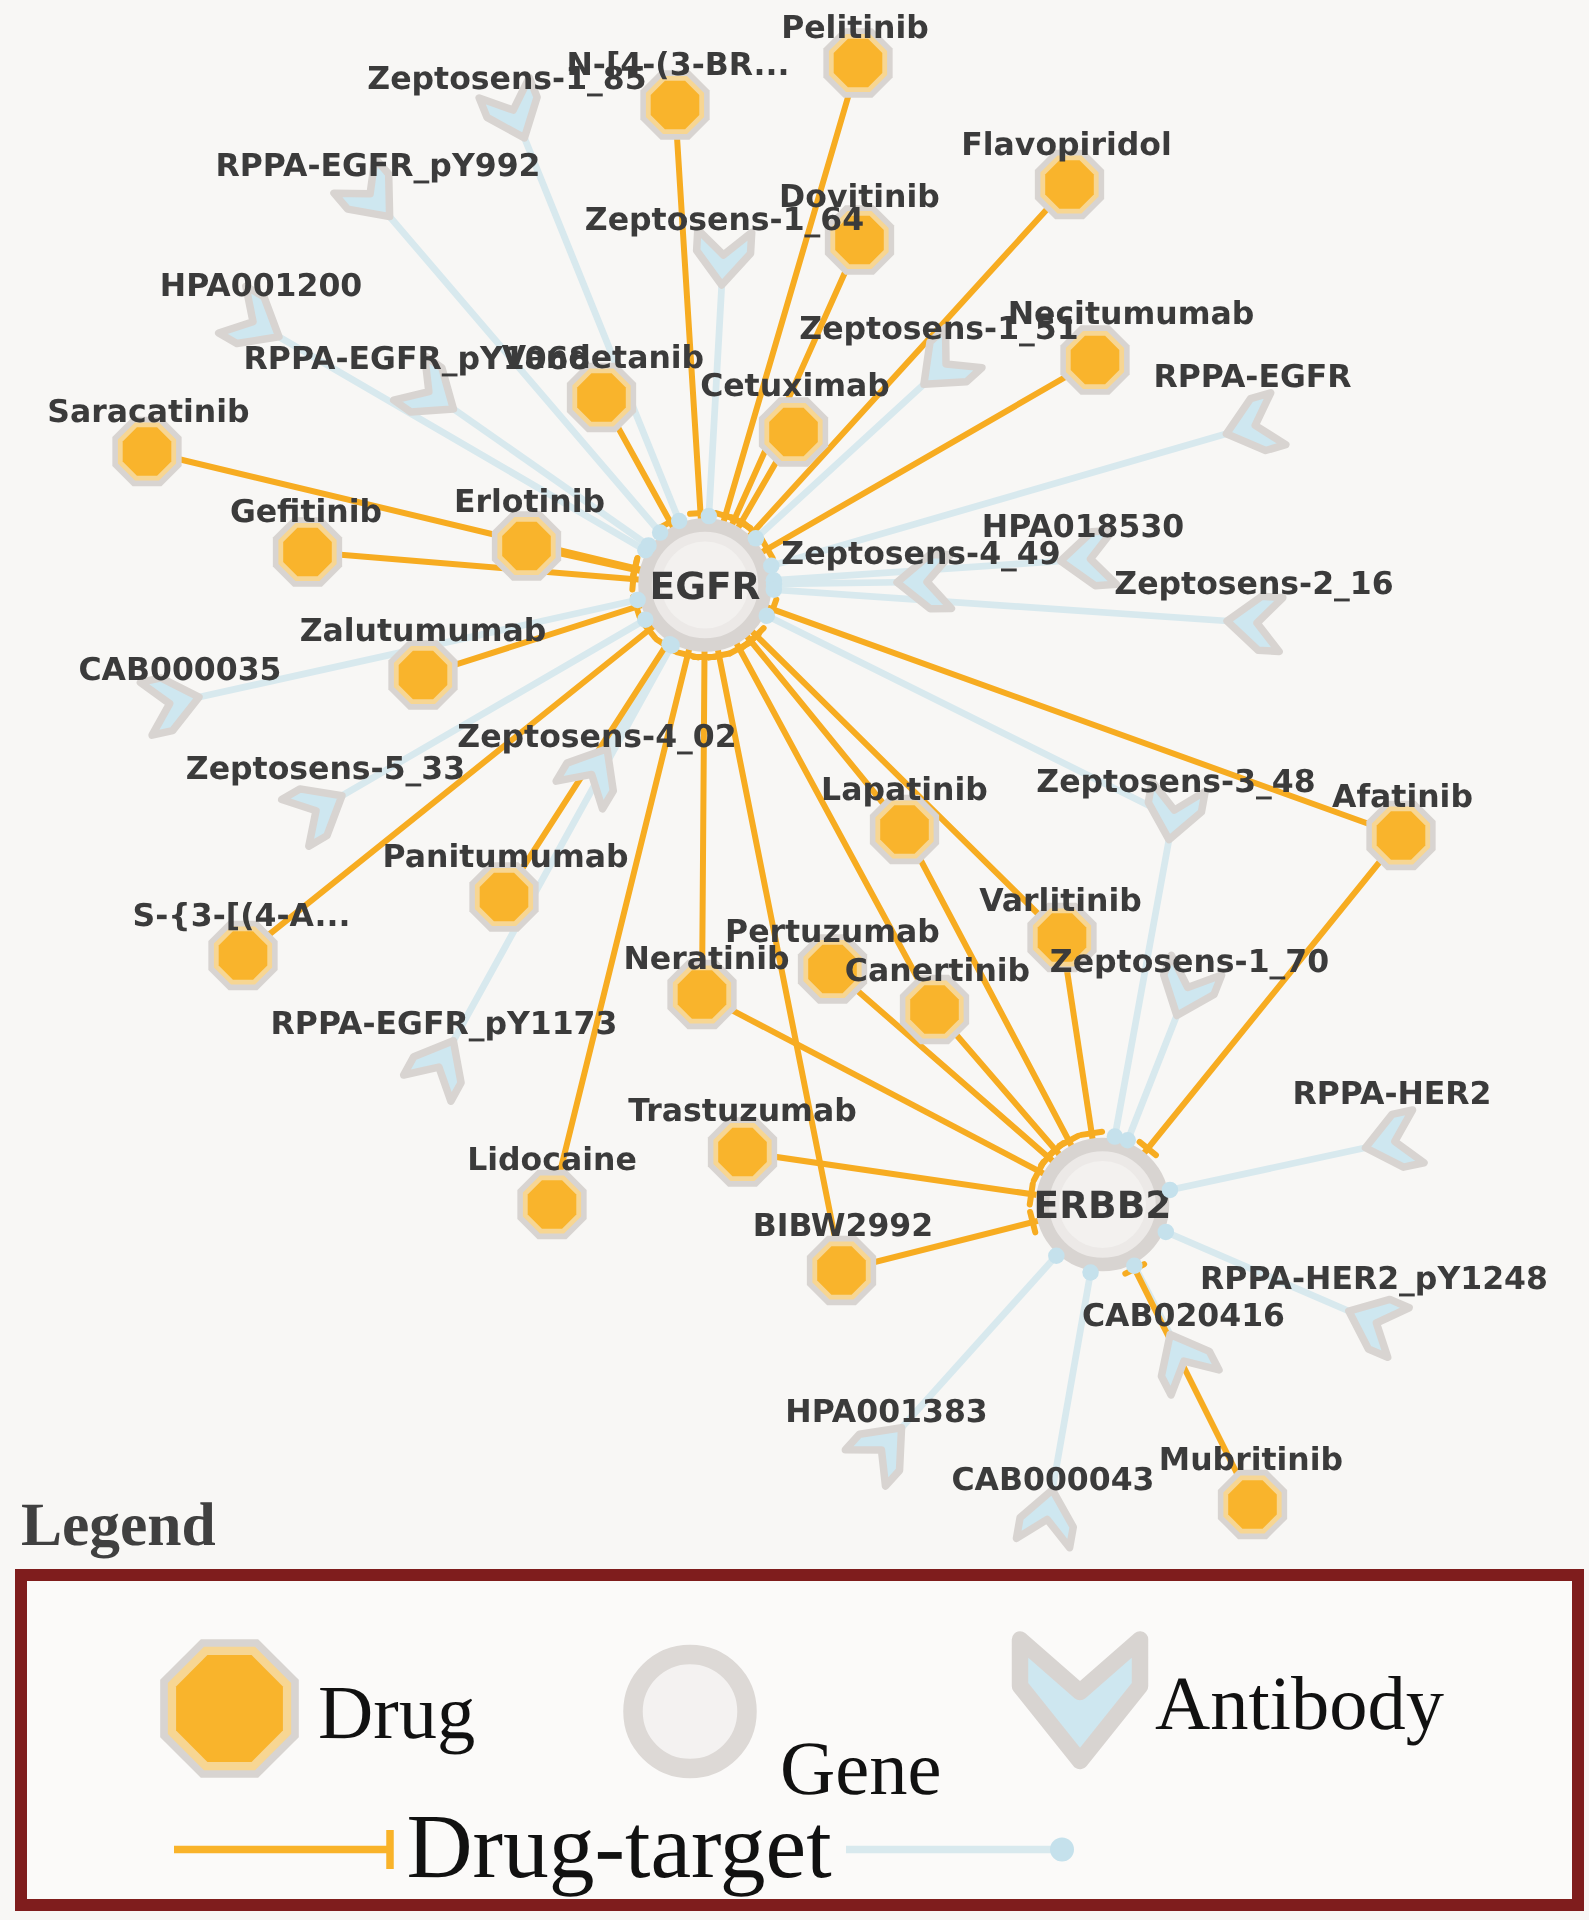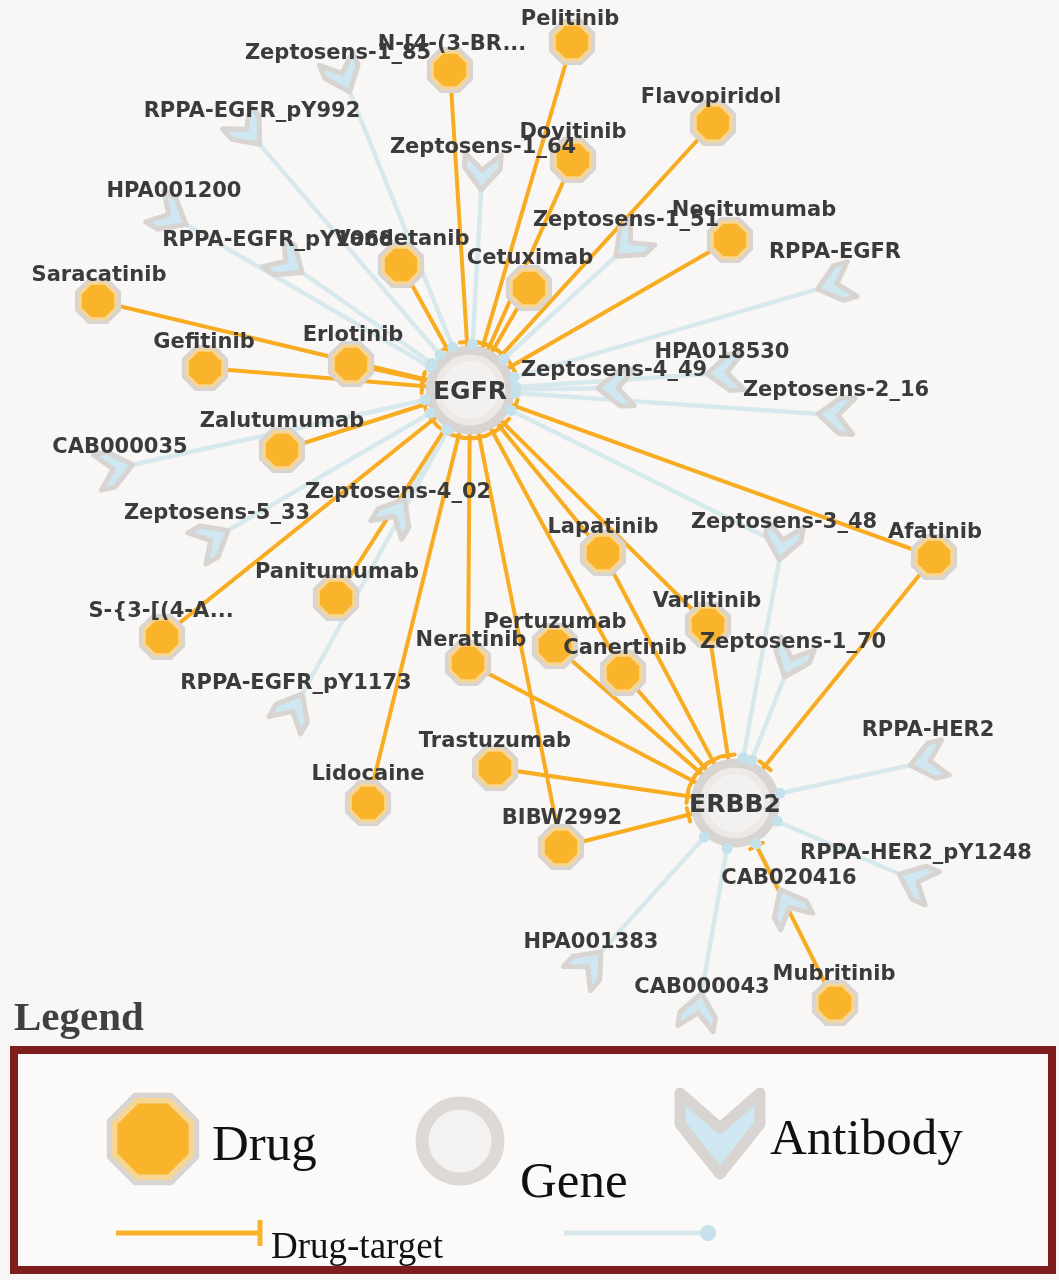--- a/index.html
+++ b/index.html
@@ -8,22 +8,22 @@
   #graph-svg{position:absolute;left:0;top:0;}
   .node-label{font-family:"DejaVu Sans", sans-serif;font-weight:bold;font-size:21px;fill:#3b3b3b;}
   .gene-label{font-family:"DejaVu Sans", sans-serif;font-weight:bold;font-size:25px;fill:#3a3a3a;}
   .legend-title{position:absolute;left:14px;top:992px;font-family:"Liberation Serif","DejaVu Serif",serif;
                 font-weight:bold;font-size:41px;color:#404040;}
   .legend-box{position:absolute;left:10px;top:1046px;width:1030px;height:212px;
               border:8px solid #7f1d1d;background:#fbfaf9;}
   .legend-box .abs{position:absolute;}
   .legend-item-label{font-family:"Liberation Serif","DejaVu Serif",serif;font-size:51px;color:#111;
                      transform:translateY(-54%);white-space:nowrap;}
-  .legend-edge-label{font-family:"Liberation Serif","DejaVu Serif",serif;font-size:37px;color:#111;
-                     transform:translateY(-54%);white-space:nowrap;margin-top:12px;}
+  .legend-edge-label{font-family:"Liberation Serif","DejaVu Serif",serif;font-size:61px;color:#111;
+                     transform:translateY(-54%);white-space:nowrap;}
 </style>
 </head>
 <body>
 
 <div class="stage">
   <svg id="graph-svg" width="1059" height="1280">
       <g>
         <line x1="344" y1="78" x2="470" y2="390" stroke="#d8e9ee" stroke-width="4.5" stroke-linecap="round"></line>
         <line x1="250" y1="133" x2="470" y2="390" stroke="#d8e9ee" stroke-width="4.5" stroke-linecap="round"></line>
         <line x1="173" y1="217" x2="470" y2="390" stroke="#d8e9ee" stroke-width="4.5" stroke-linecap="round"></line>

